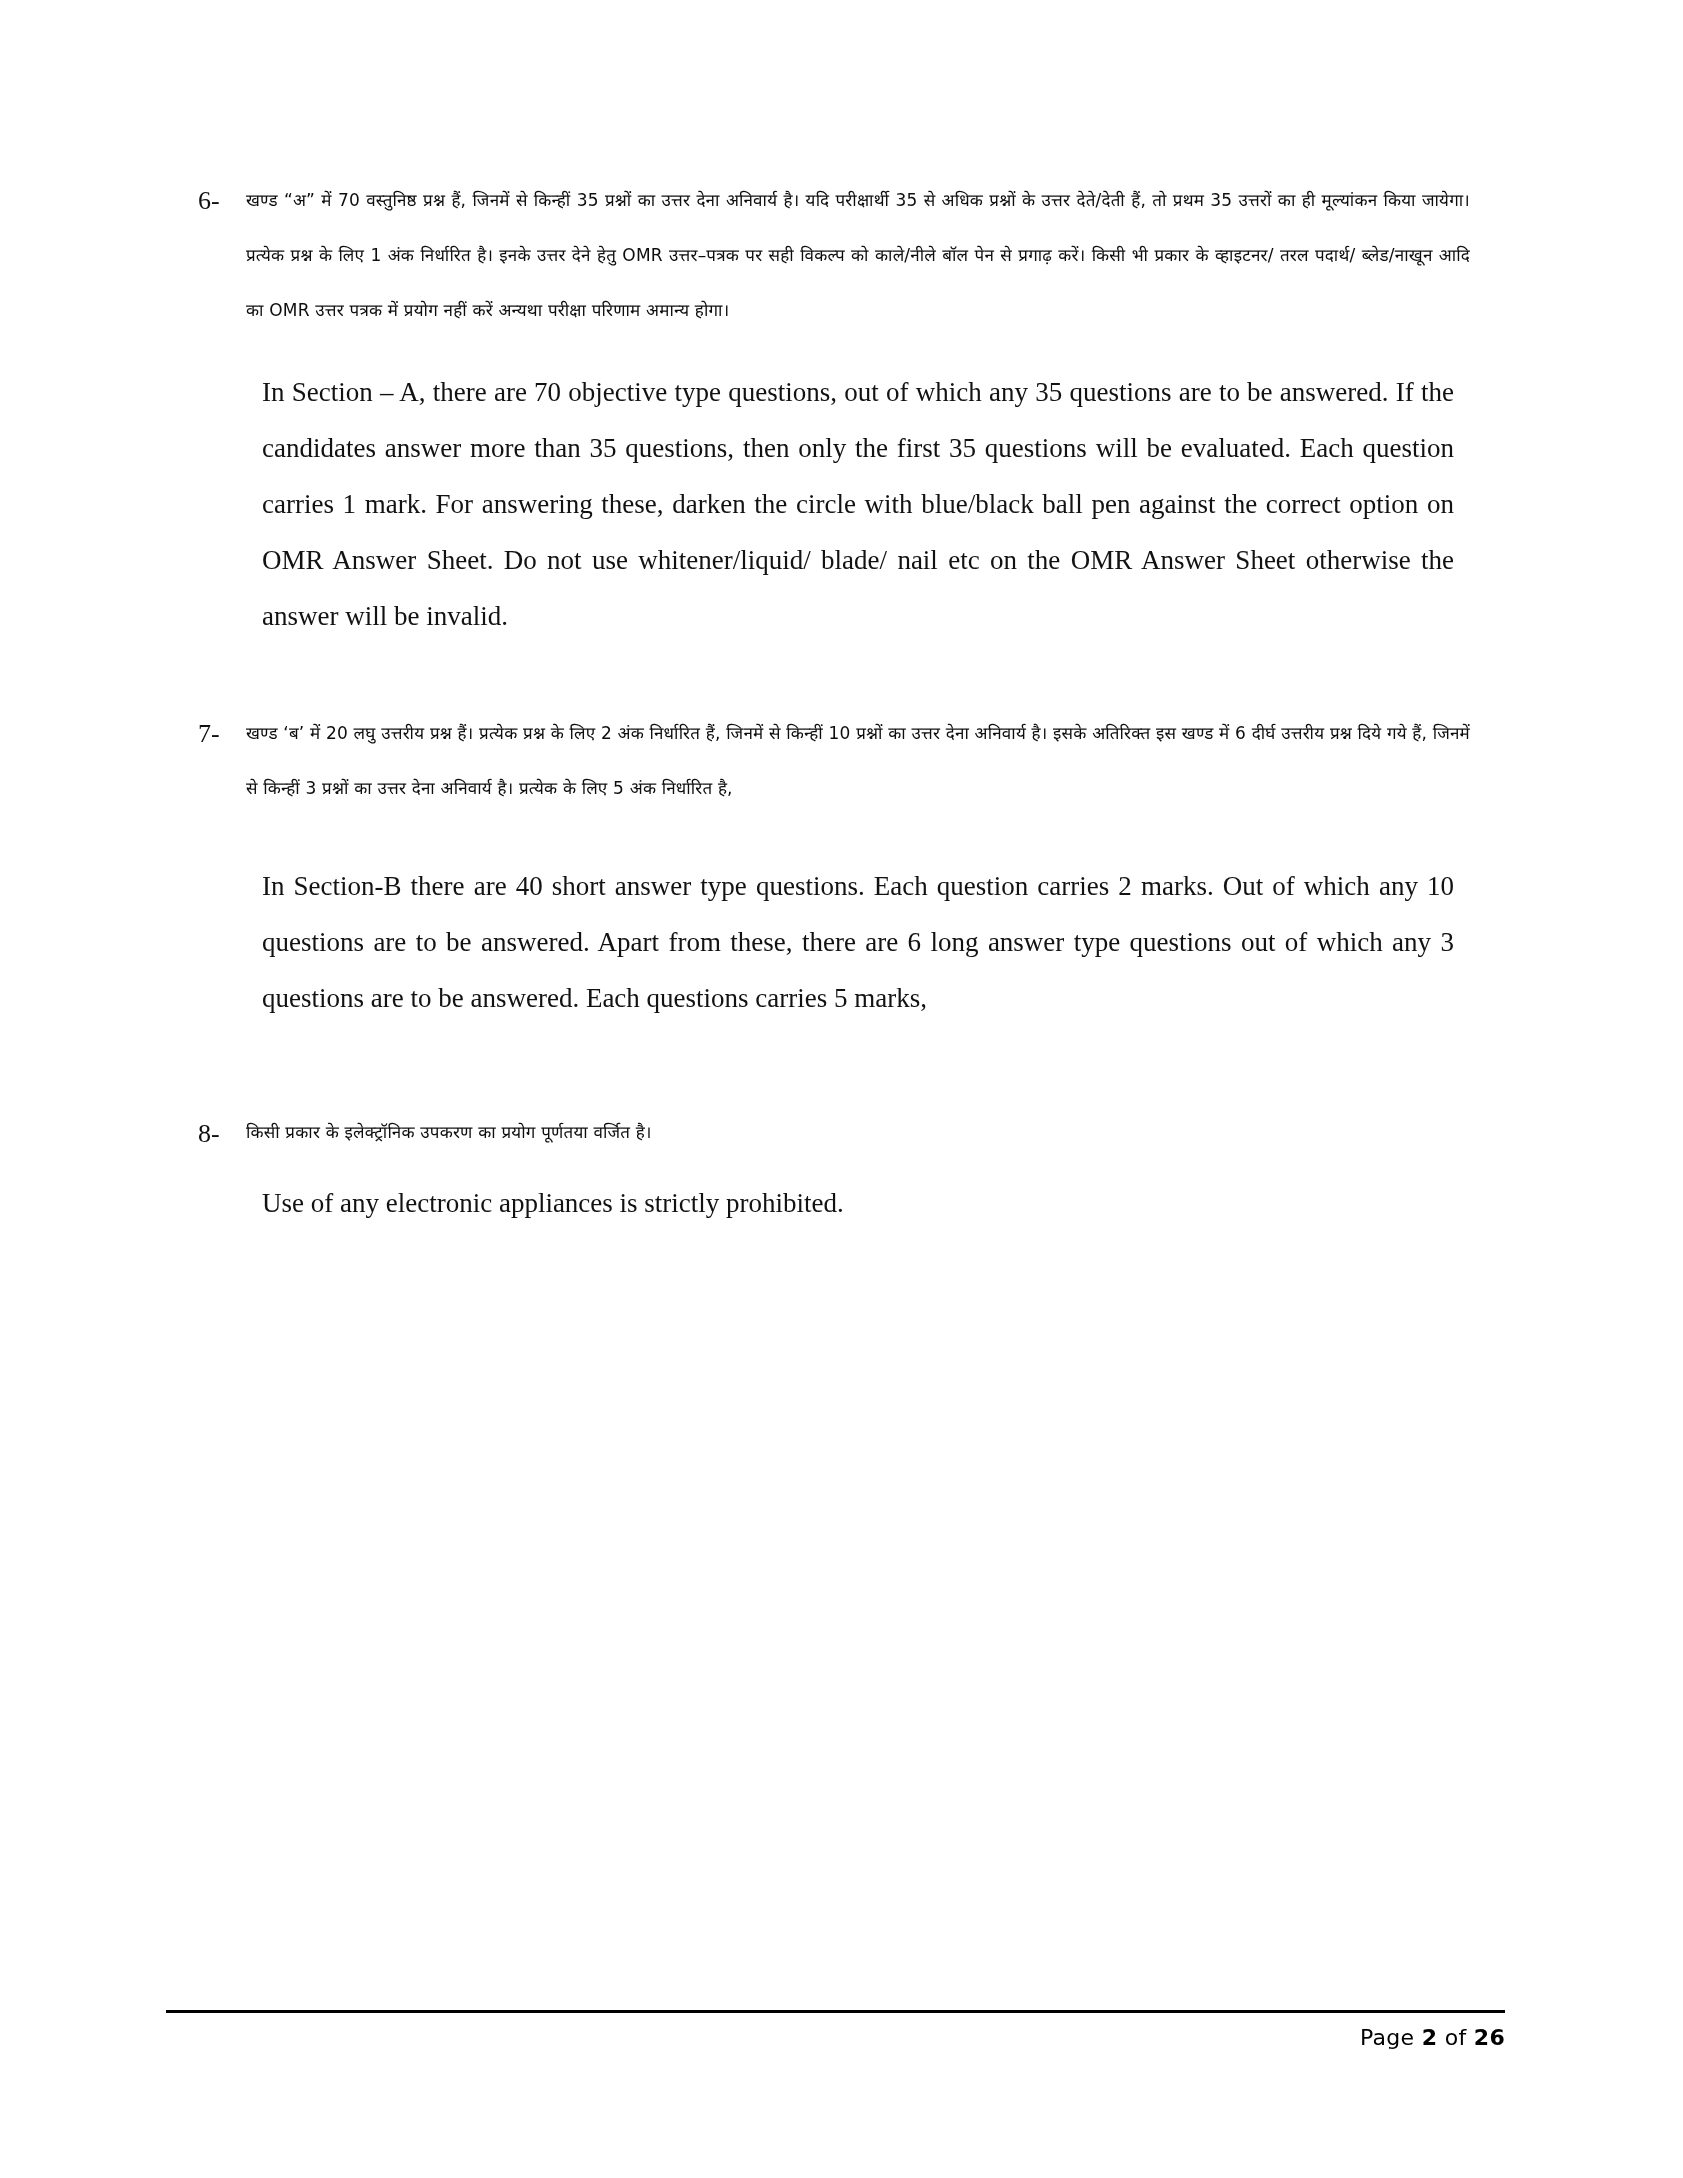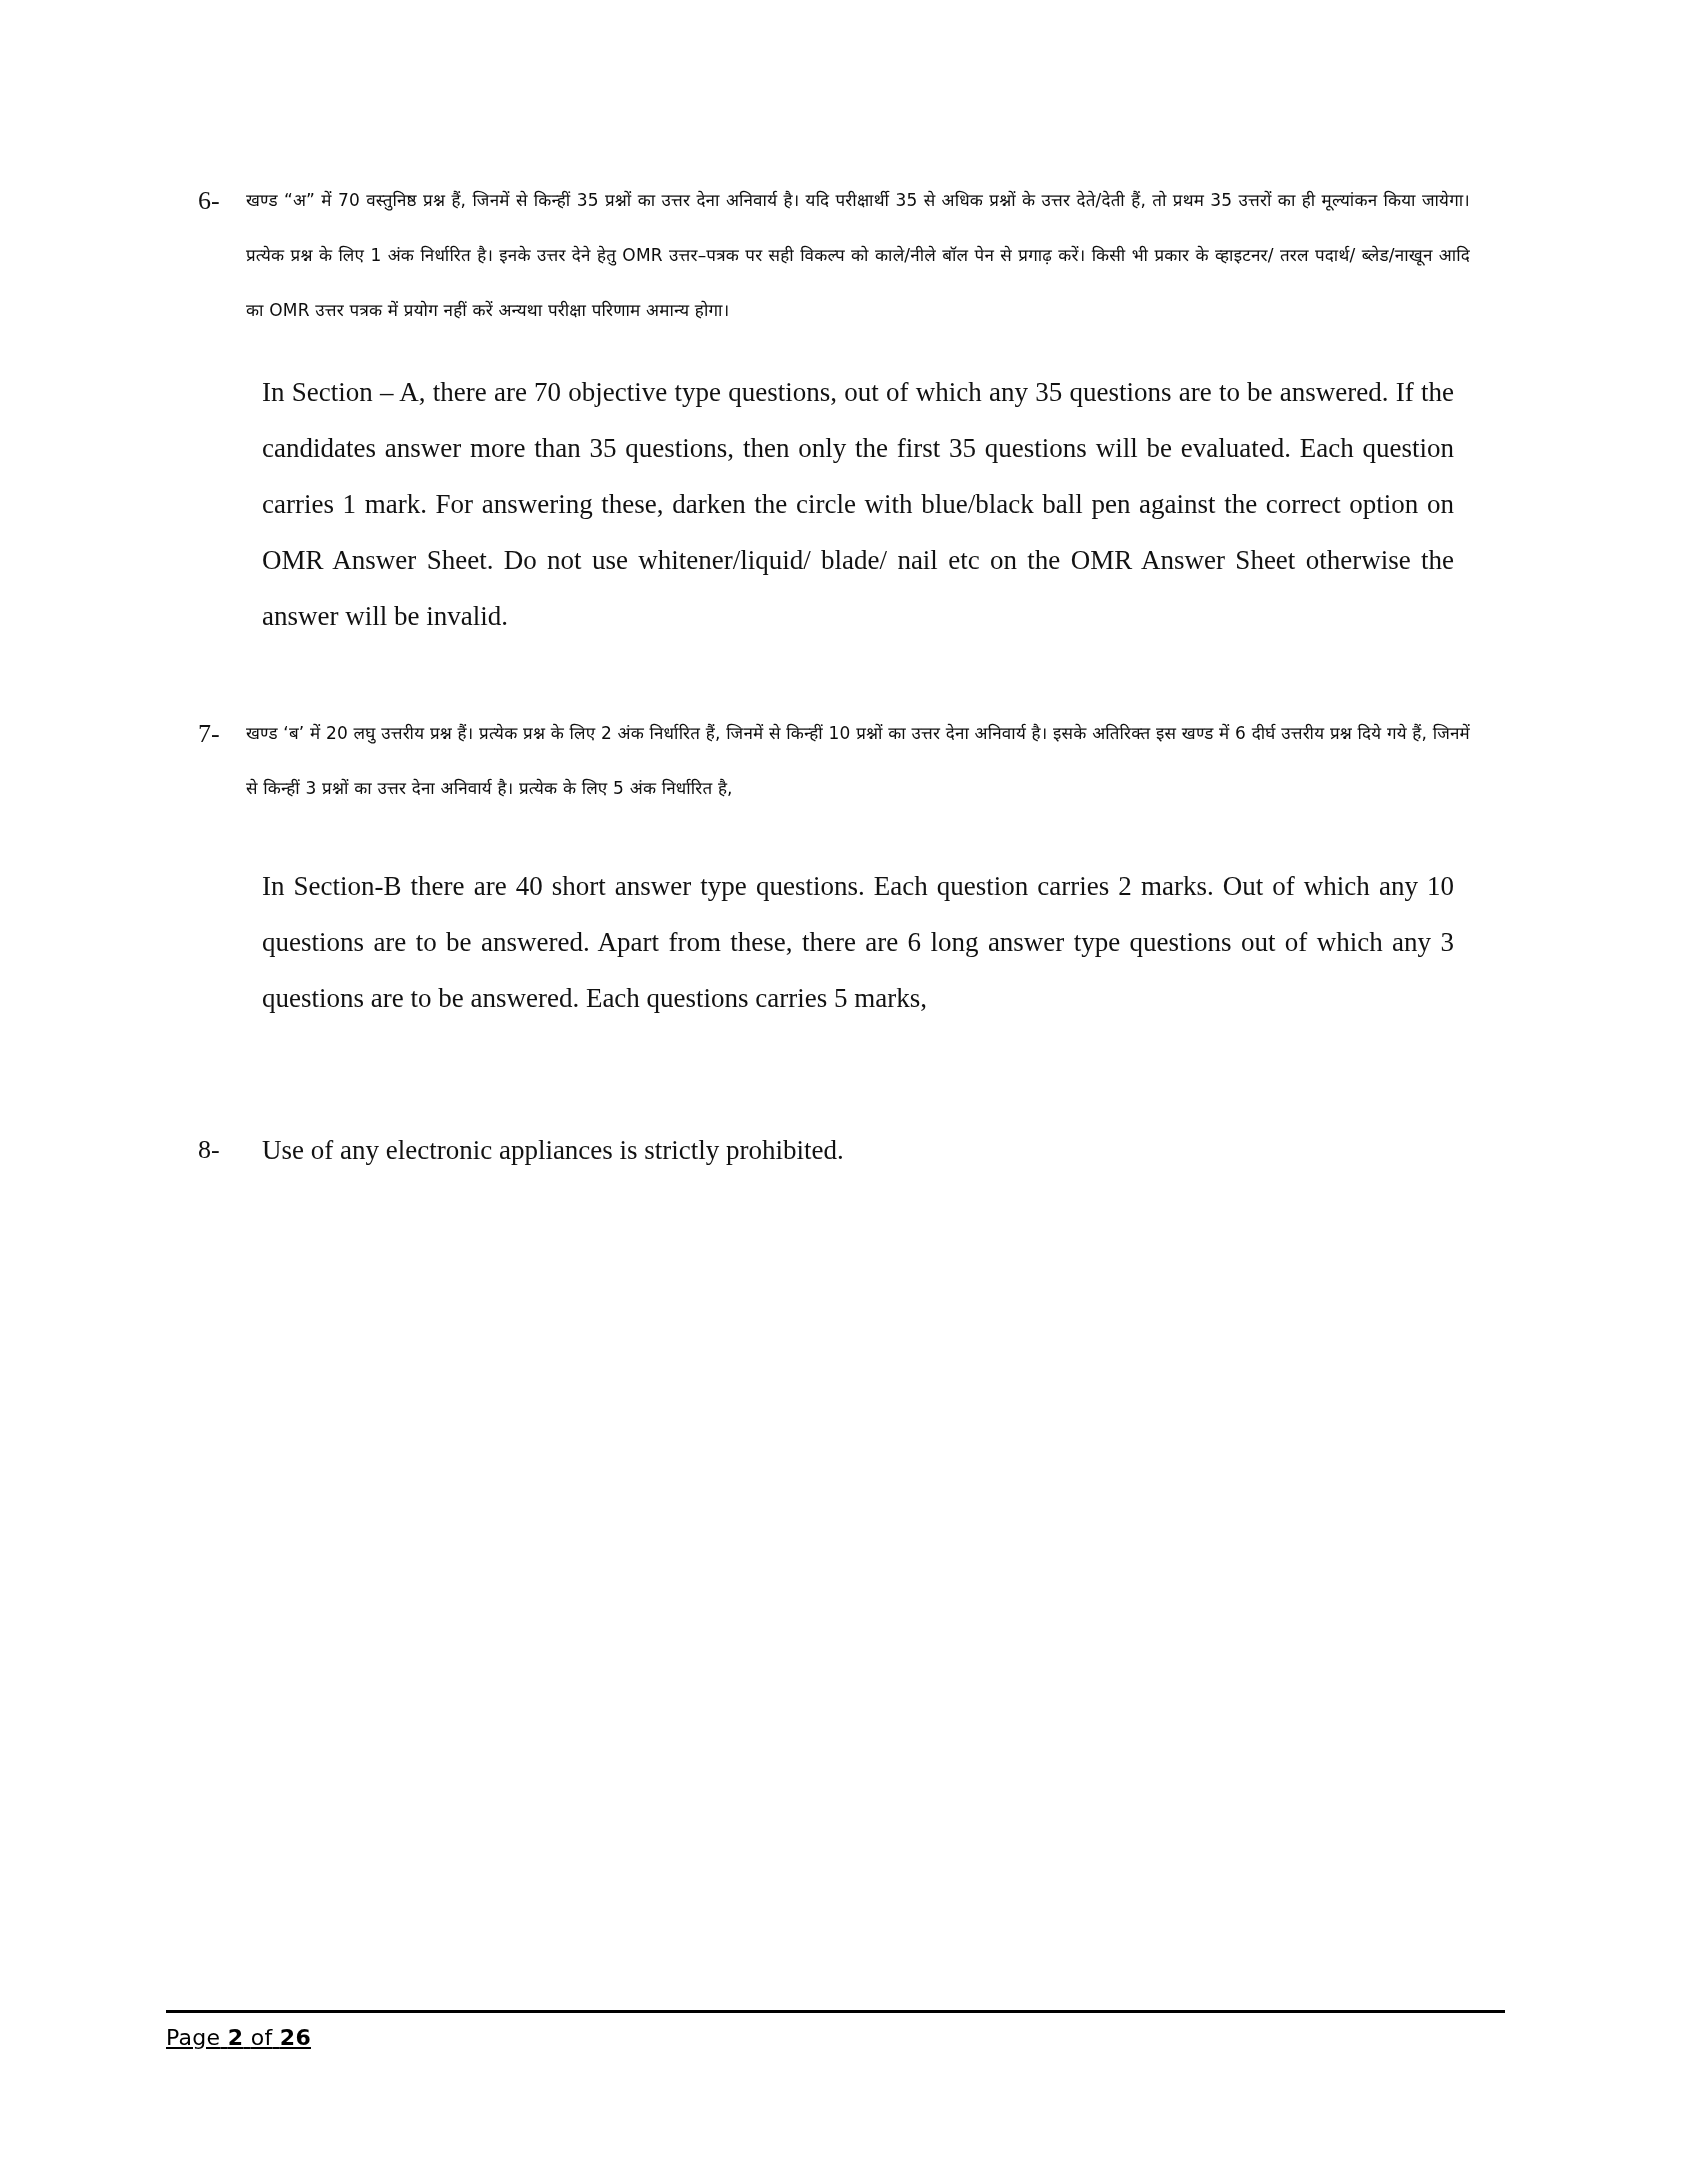--- a/index.html
+++ b/index.html
@@ -90,25 +90,25 @@
     top: 2010px;
     width: 1339px;
   }
   .footer-rule {
     width: 100%;
     height: 0;
     border-top: 3px solid #000;
   }
   .footer-text {
     margin-top: 12px;
+    text-align: right;
     font-family: "DejaVu Sans", "Liberation Sans", sans-serif;
     font-size: 22px;
     color: #000;
     letter-spacing: 0.3px;
-    text-decoration: underline;
   }
   .footer-text .num { font-weight: bold; }
 </style>
 </head>
 <body>
 
 <div class="page">
 
   <div class="content">
 
@@ -130,20 +130,21 @@
         <div class="gap-md"></div>
         <p class="english">In Section-B there are 40 short answer type questions. Each question carries 2 marks. Out of which any 10 questions are to be answered. Apart from these, there are 6 long answer type questions out of which any 3 questions are to be answered. Each questions carries 5 marks,</p>
       </div>
     </div>
 
     <div class="gap-lg"></div>
 
     <div class="item item-8">
       <div class="item-number">8-</div>
       <div class="item-body">
+        <p class="hindi">किसी प्रकार के इलेक्ट्रॉनिक उपकरण का प्रयोग पूर्णतया वर्जित है।</p>
         <p class="english">Use of any electronic appliances is strictly prohibited.</p>
       </div>
     </div>
 
   </div>
 
   <div class="footer">
     <div class="footer-rule"></div>
     <div class="footer-text">
       <span>Page</span>

